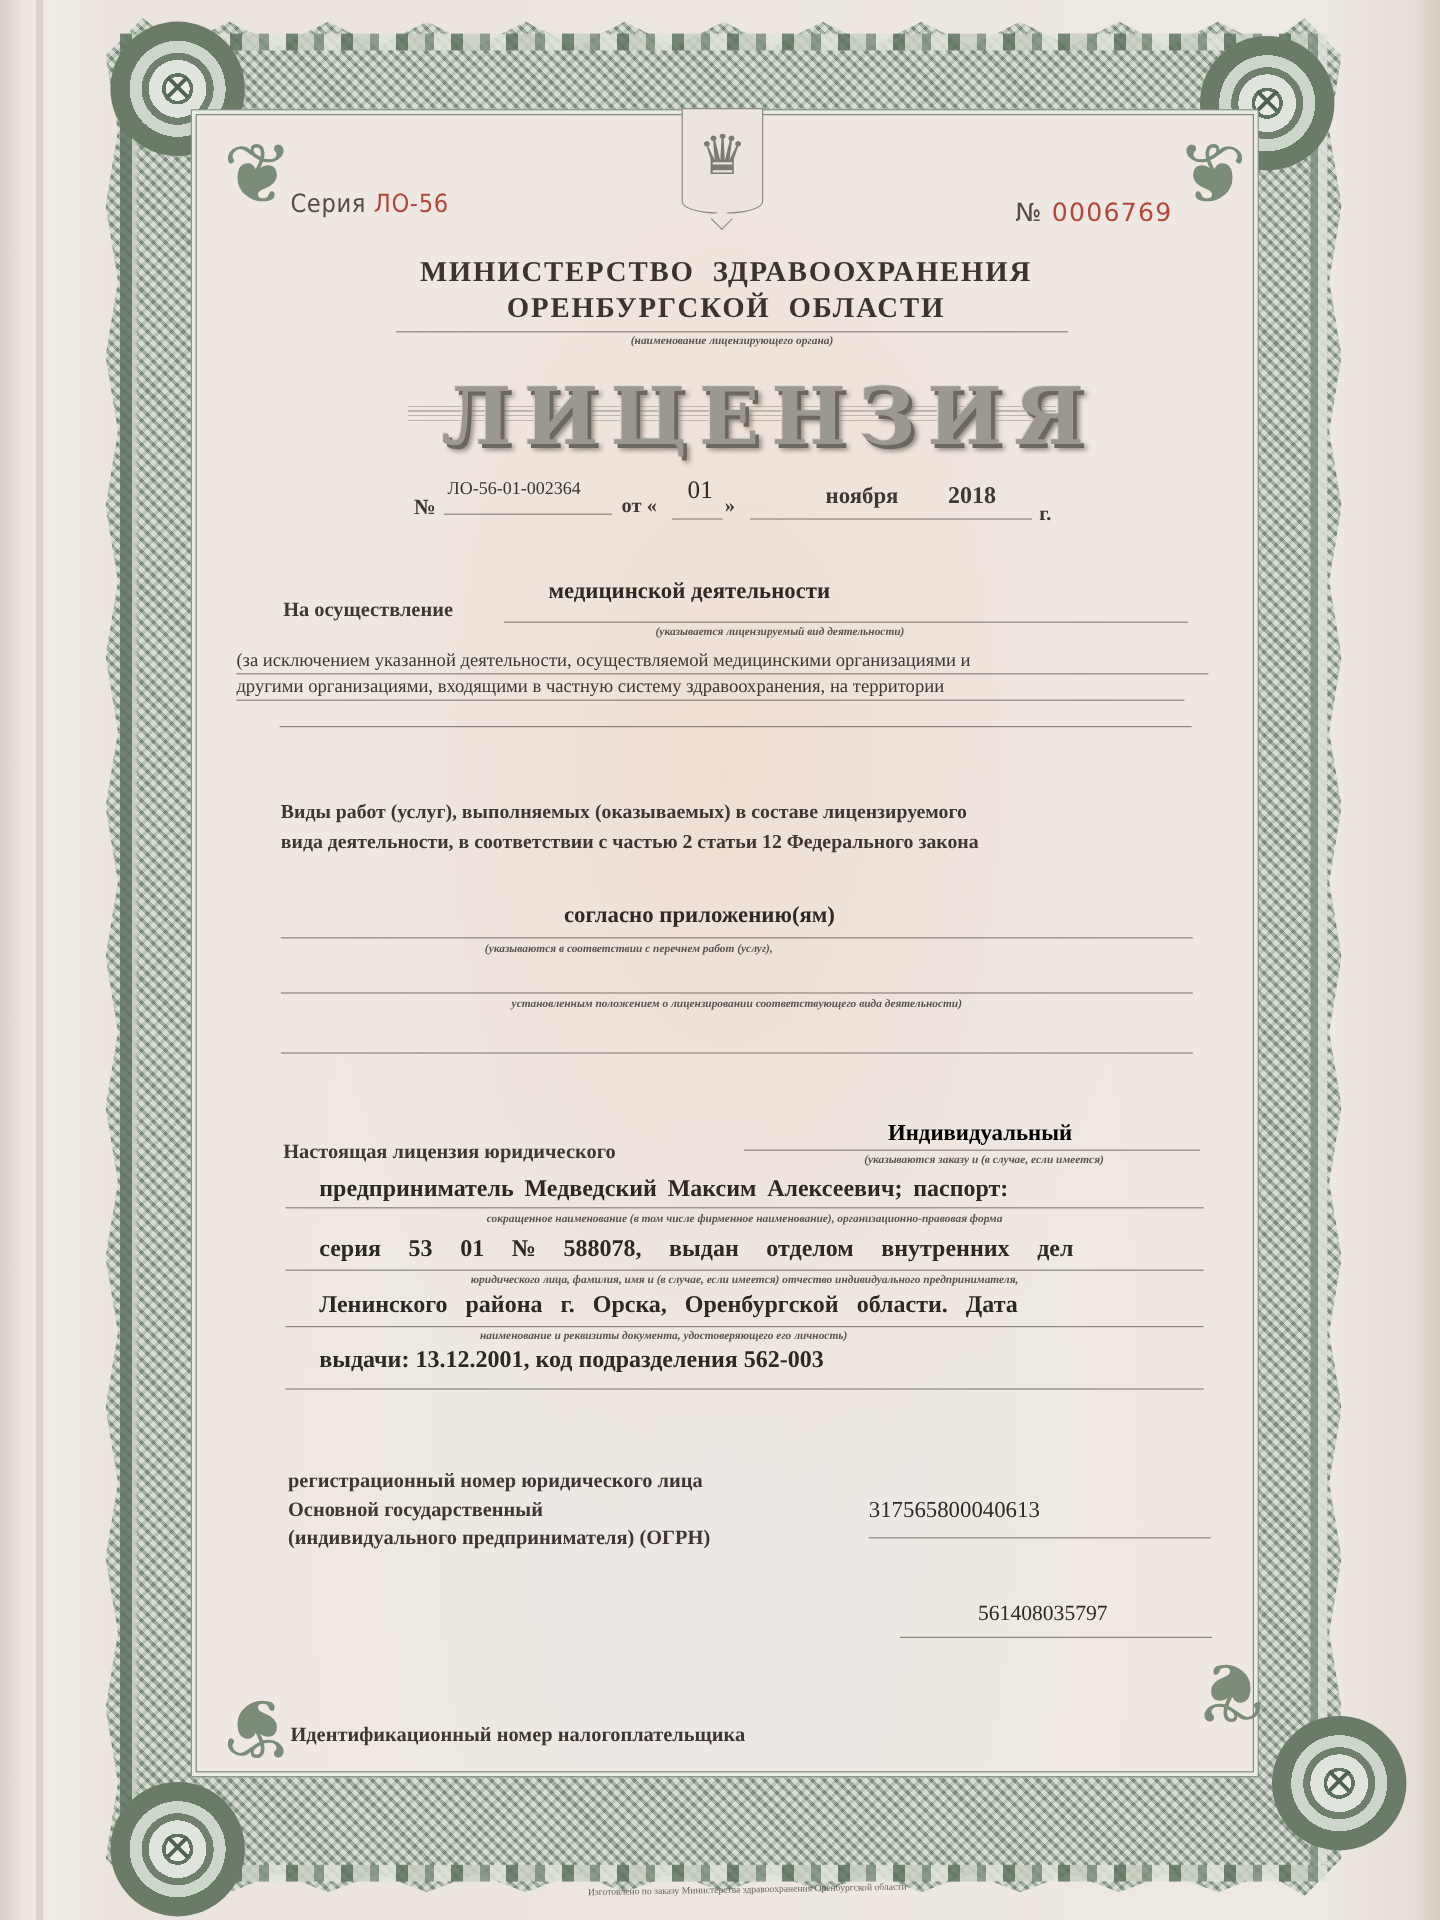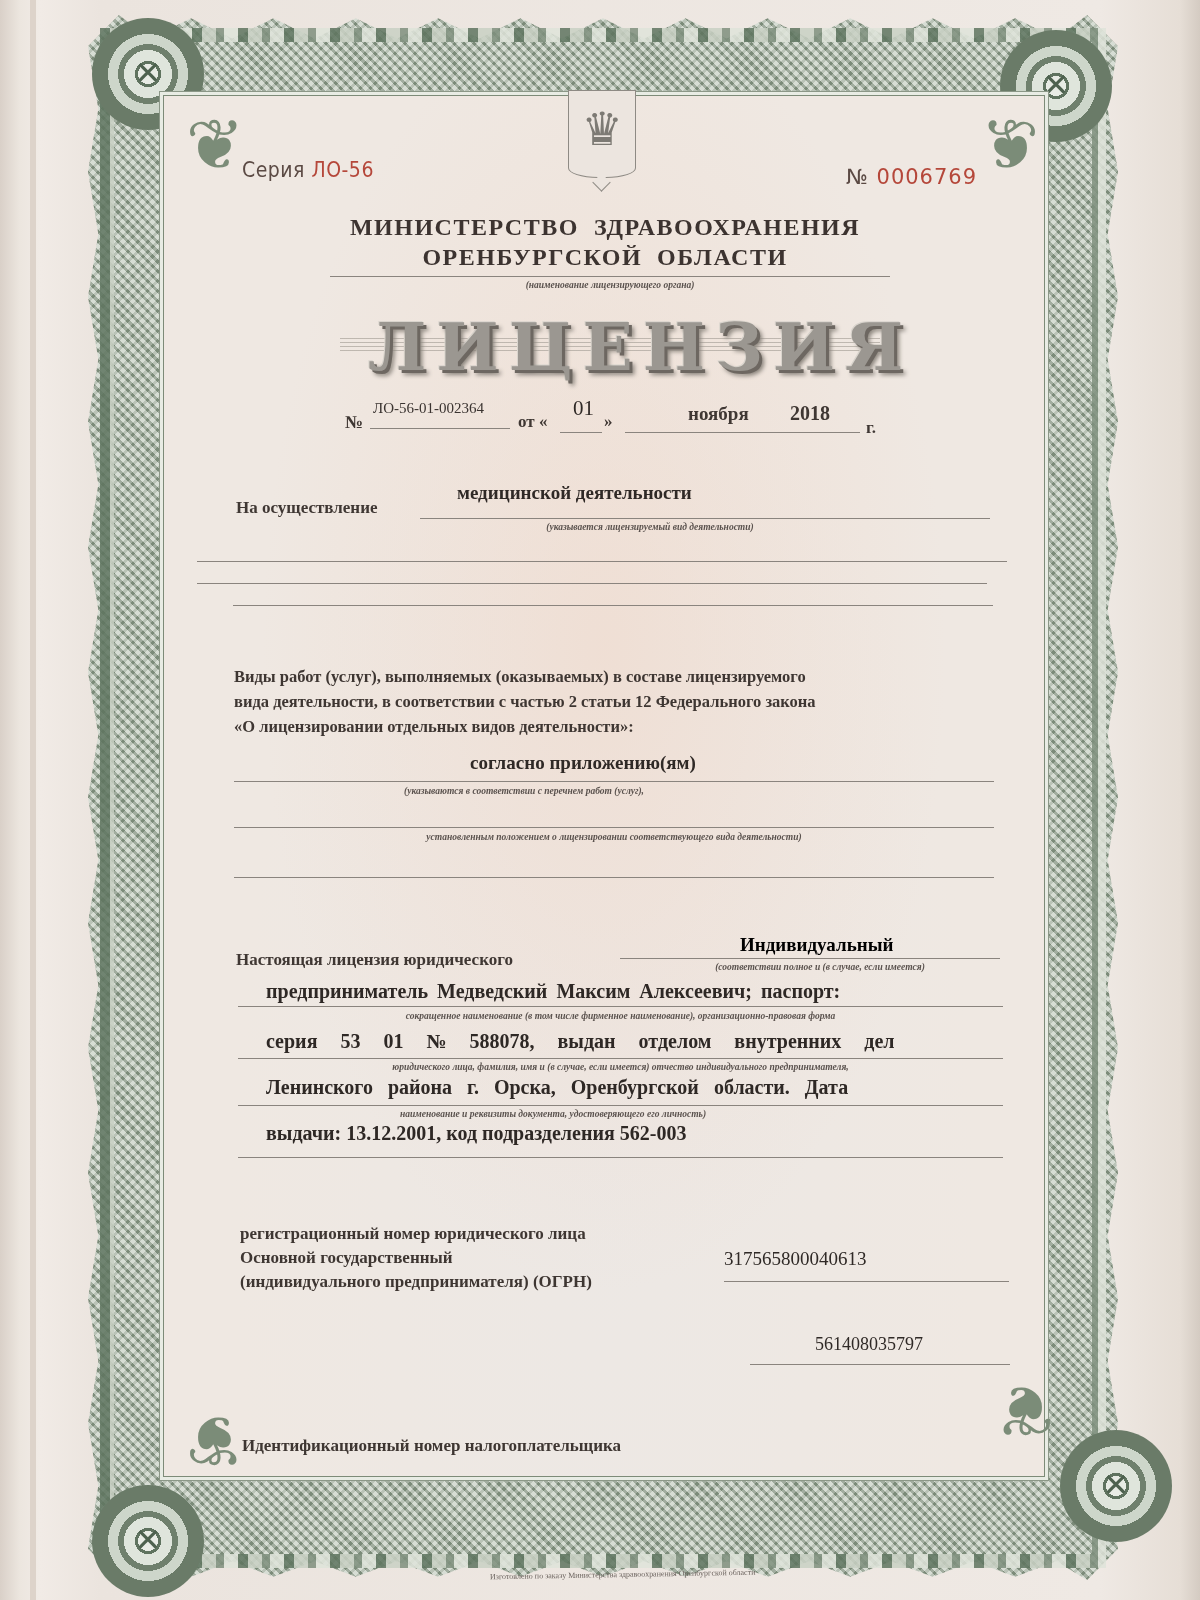--- a/index.html
+++ b/index.html
@@ -141,41 +141,42 @@
 <div class="abs field-label" style="left:790px;top:402px;font-size:20px;">2018</div>
 <div class="line" style="left:775px;top:432px;width:85px;"></div>
 <div class="abs field-label" style="left:866px;top:418px;">г.</div>
 
 <div class="abs field-label" style="left:457px;top:482px;font-size:19px;color:#2f2926;">медицинской деятельности</div>
 <div class="abs field-label" style="left:236px;top:498px;">На осуществление</div>
 <div class="line" style="left:420px;top:518px;width:570px;"></div>
 <div class="caption" style="left:420px;top:522px;width:460px;">(указывается лицензируемый вид деятельности)</div>
 
 <div class="abs body-reg" style="left:197px;top:540px;width:820px;line-height:22px;">
+  <div>(за исключением указанной деятельности, осуществляемой медицинскими организациями и</div>
+  <div>другими организациями, входящими в частную систему здравоохранения, на территории</div>
 </div>
 <div class="line" style="left:197px;top:561px;width:810px;"></div>
 <div class="line" style="left:197px;top:583px;width:790px;"></div>
 <div class="line" style="left:233px;top:605px;width:760px;"></div>
 
 <div class="abs body-bold" style="left:234px;top:664px;line-height:25px;">
   <div>Виды работ (услуг), выполняемых (оказываемых) в составе лицензируемого</div>
   <div>вида деятельности, в соответствии с частью 2 статьи 12 Федерального закона</div>
-  <div>«О лицензировании отдельных видов деятельности»:</div>
 </div>
 <div class="abs" style="left:470px;top:752px;font-size:19px;font-weight:bold;color:#2f2926;font-family:Liberation Serif, serif;">согласно приложению(ям)</div>
 <div class="line" style="left:234px;top:781px;width:760px;"></div>
 <div class="caption" style="left:234px;top:786px;width:580px;">(указываются в соответствии с перечнем работ (услуг),</div>
 <div class="line" style="left:234px;top:827px;width:760px;"></div>
 <div class="caption" style="left:234px;top:832px;width:760px;">установленным положением о лицензировании соответствующего вида деятельности)</div>
 <div class="line" style="left:234px;top:877px;width:760px;"></div>
 
 <div class="abs field-label" style="left:236px;top:950px;">Настоящая лицензия юридического</div>
 <div class="abs" style="left:740px;top:934px;font-size:19px;color:#000000;font-weight:bold;">Индивидуальный</div>
 <div class="line" style="left:620px;top:958px;width:380px;"></div>
-<div class="caption" style="left:640px;top:962px;width:360px;">(соответствии полное и (в случае, если имеется)</div>
+<div class="caption" style="left:640px;top:962px;width:360px;">(указываются заказу и (в случае, если имеется)</div>
 
 <div class="abs big-value justify-line" style="left:266px;top:980px;width:733px;">
   <span style="word-spacing:4px;">предприниматель Медведский Максим Алексеевич; паспорт:</span>
 </div>
 <div class="line" style="left:238px;top:1006px;width:765px;"></div>
 <div class="caption" style="left:238px;top:1011px;width:765px;">сокращенное наименование (в том числе фирменное наименование), организационно-правовая форма</div>
 
 <div class="abs big-value" style="left:266px;top:1030px;width:740px;word-spacing:18px;">серия 53 01 № 588078, выдан отделом внутренних дел</div>
 <div class="line" style="left:238px;top:1058px;width:765px;"></div>
 <div class="caption" style="left:238px;top:1062px;width:765px;">юридического лица, фамилия, имя и (в случае, если имеется) отчество индивидуального предпринимателя,</div>

